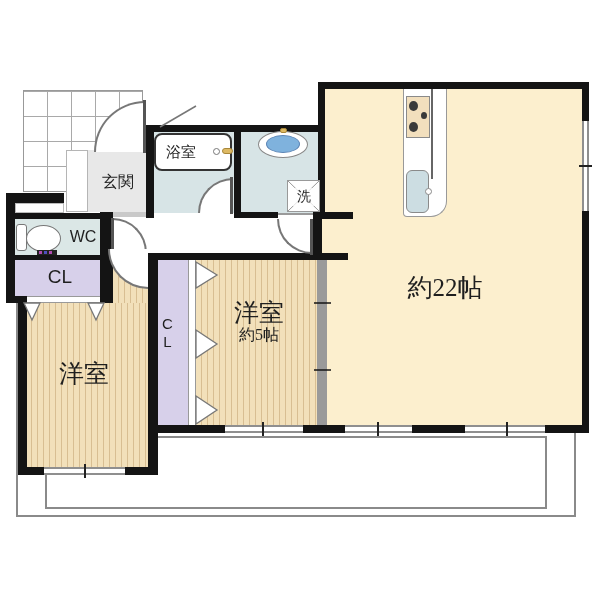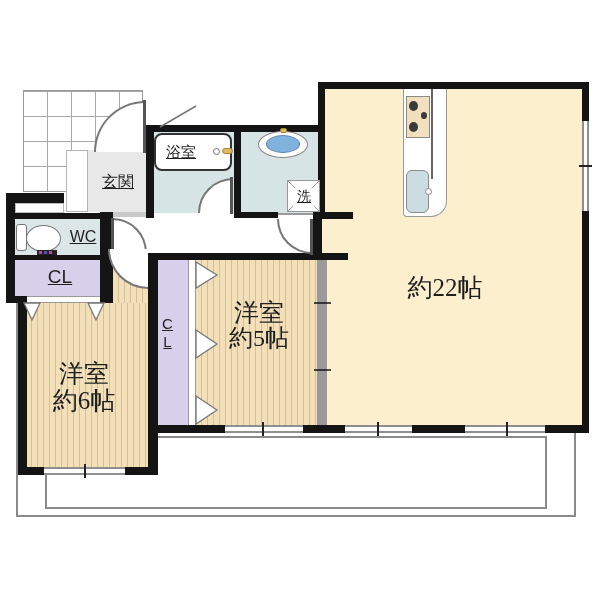--- a/index.html
+++ b/index.html
@@ -5,21 +5,21 @@
   html,body{margin:0;padding:0;background:#fff;}
   #stage{position:relative;width:600px;height:600px;background:#ffffff;overflow:hidden;
          font-family:"Liberation Sans",sans-serif;color:#1f1f1f;}
   .abs{position:absolute;box-sizing:border-box;}
   
   .z1{z-index:1}.z2{z-index:2}.z3{z-index:3}.z4{z-index:4}.z5{z-index:5}.z6{z-index:6}
   .wall{background:#141414;}
   .floor{background:#eee;}
   .wood{background:repeating-linear-gradient(90deg,#f2e0ba 0px,#f2e0ba 5px,#d8be92 5px,#d8be92 6px);}
   .label-serif{font-family:"Liberation Serif",serif;text-align:center;line-height:1.08;}
-  .label-sans{font-family:"Liberation Sans",sans-serif;text-align:center;text-decoration:underline;}
+  .label-sans{font-family:"Liberation Sans",sans-serif;text-align:center;}
   .window-h{background:#fff;border-top:2px solid #8f8f8f;border-bottom:2px solid #8f8f8f;}
   .window-v{background:#fff;border-left:2px solid #8f8f8f;border-right:2px solid #8f8f8f;}
   .tick{background:#222;}
   .arc{background:#fff;}
   .grid{background:
       repeating-linear-gradient(90deg,transparent 0 23px,#a9a9a9 23px 24px),
       repeating-linear-gradient(0deg,transparent 0 24px,#a9a9a9 24px 25px),#fff;
       border:1px solid #999;}
   .gray-band{background:#9a9a9a;}
   svg{display:block}
@@ -136,26 +136,25 @@
     <path d="M160,127 L196,106" stroke="#777" stroke-width="1.5"></path>
     <path d="M314,303 L331,303 M314,370 L331,370" stroke="#141414" stroke-width="1.5"></path>
   </svg>
 
   <div class="abs z6 label-serif" style="left:365px;top:274px;width:160px;">
     <div style="font-size:25px;">約22帖</div>
   </div>
 
   <div class="abs z6 label-serif" style="left:200px;top:299px;width:118px;">
     <div style="font-size:25px;">洋室</div>
-    <div style="font-size:24px;">約5帖</div>
+    <div style="font-size:16px;">約5帖</div>
   </div>
 
   <div class="abs z6 label-serif" style="left:24px;top:360px;width:120px;">
     <div style="font-size:25px;">洋室</div>
-    <div style="font-size:25px;">約6帖</div>
   </div>
 
 
   <div class="abs z6 label-sans" style="left:88px;top:172px;width:60px;font-size:16px;">玄関</div>
 
   <div class="abs z6 label-sans" style="left:158px;top:143px;width:46px;font-size:15px;">浴室</div>
 
   <div class="abs z6 label-sans" style="left:67px;top:228px;width:32px;font-size:16px;">WC</div>
 
   <div class="abs z6 label-sans" style="left:40px;top:266px;width:40px;font-size:19px;">CL</div>

